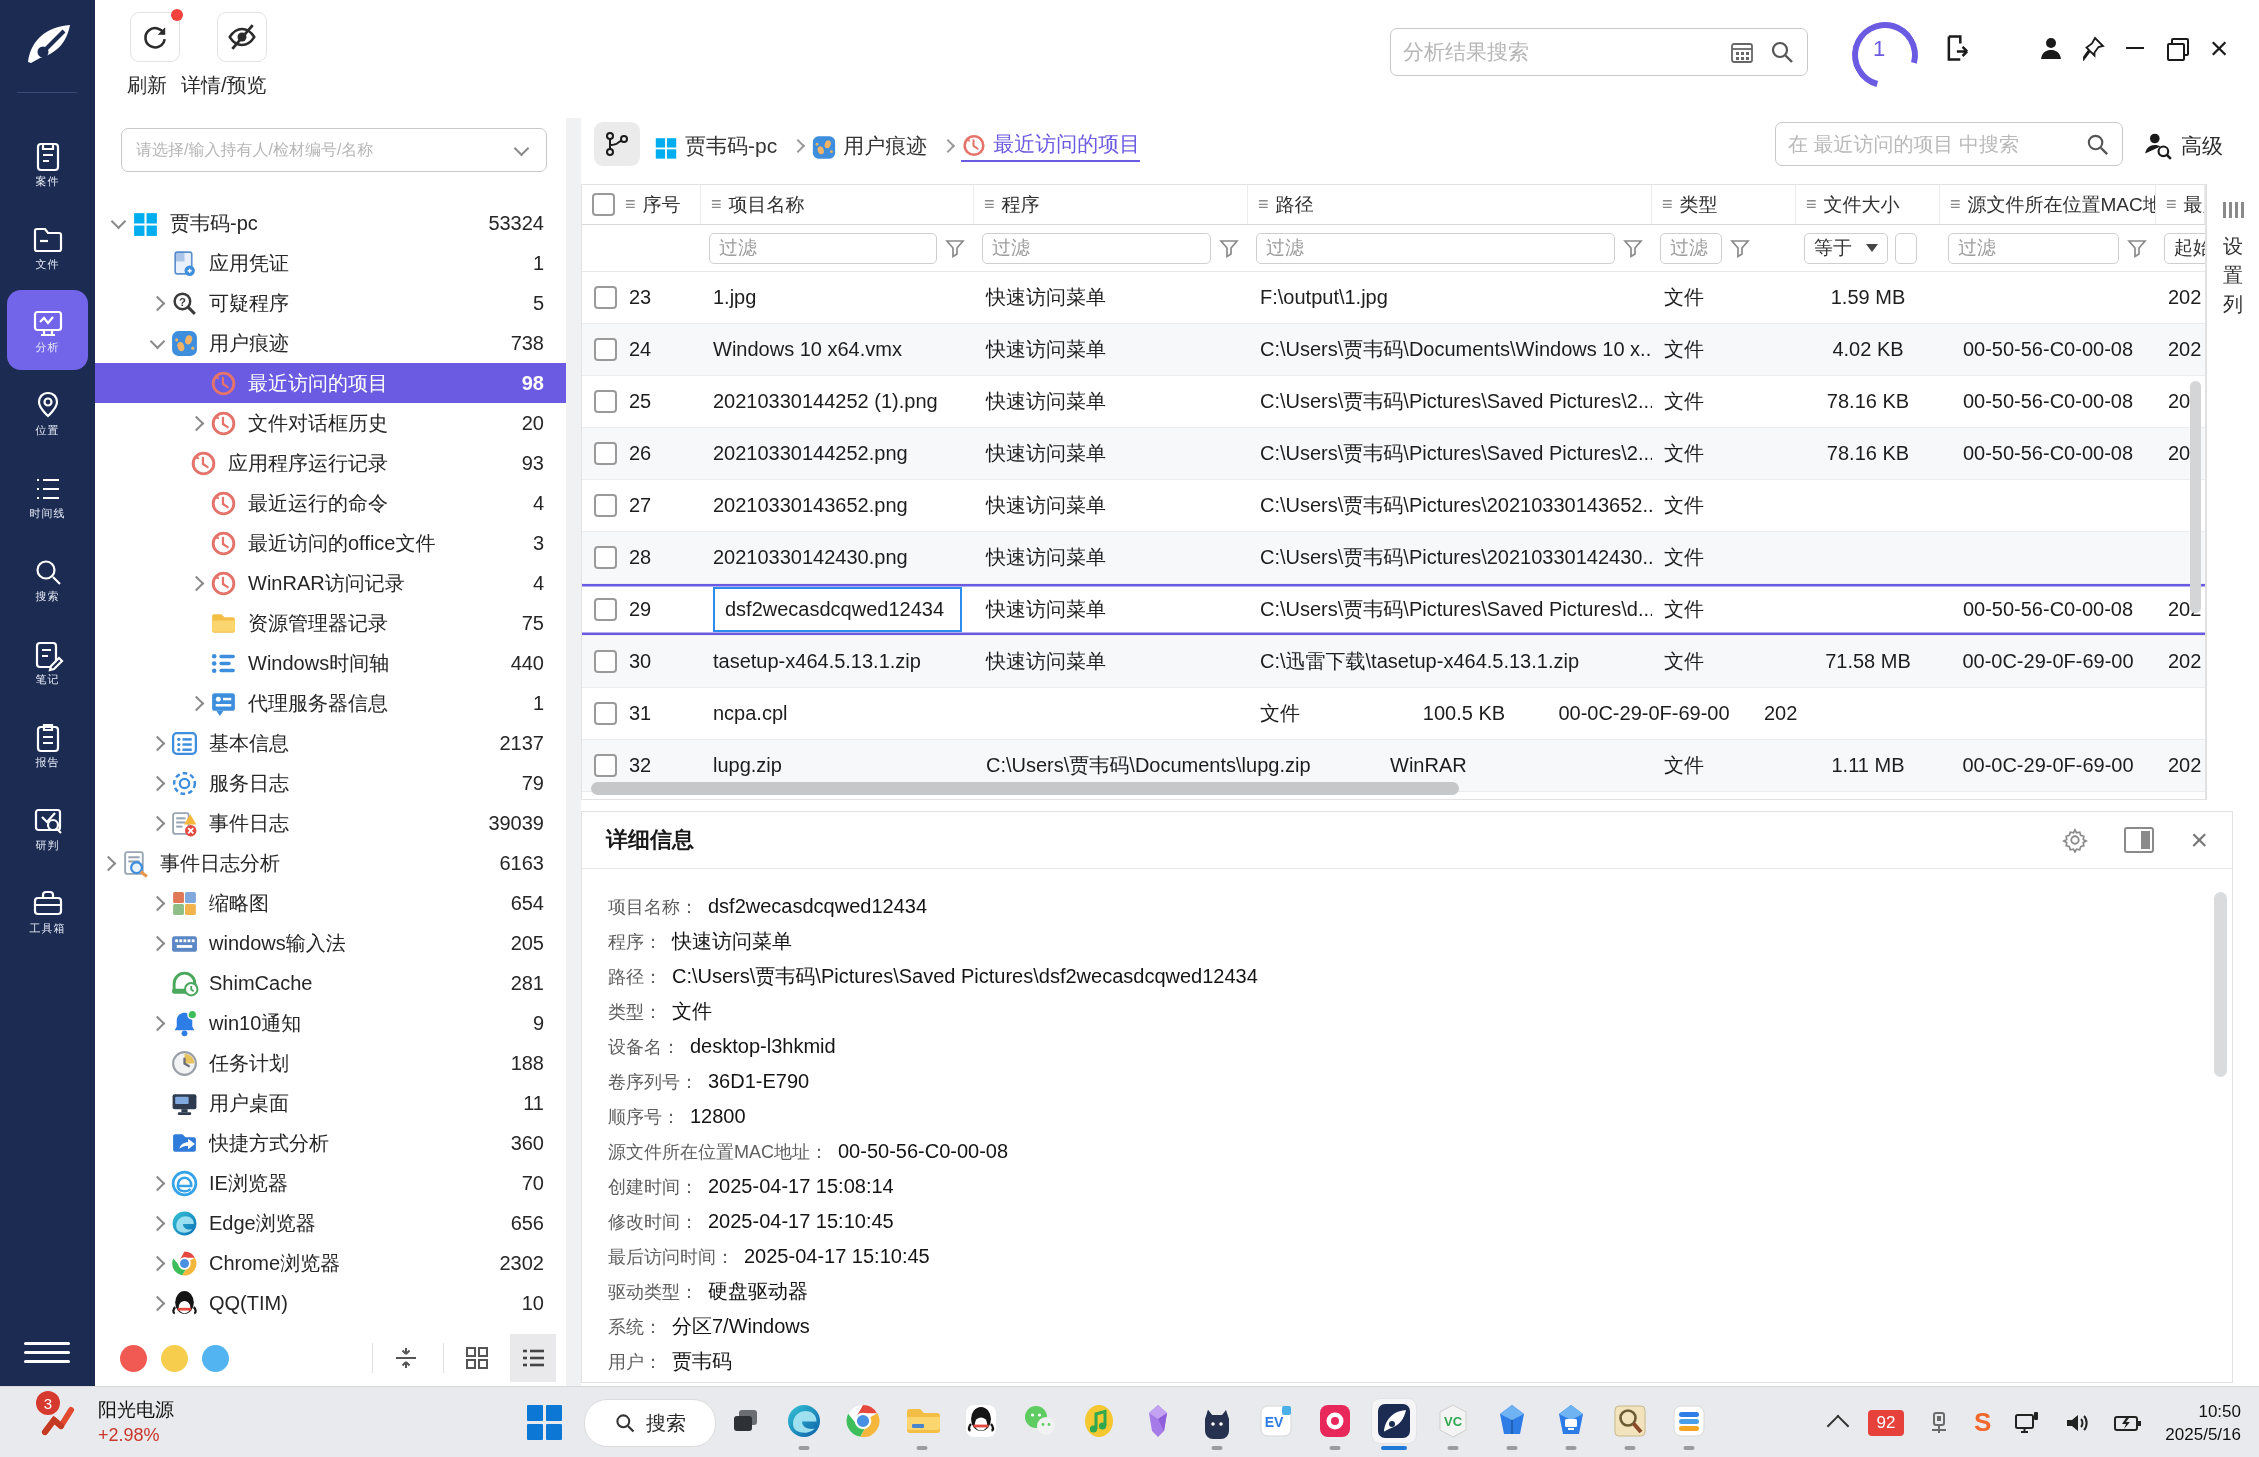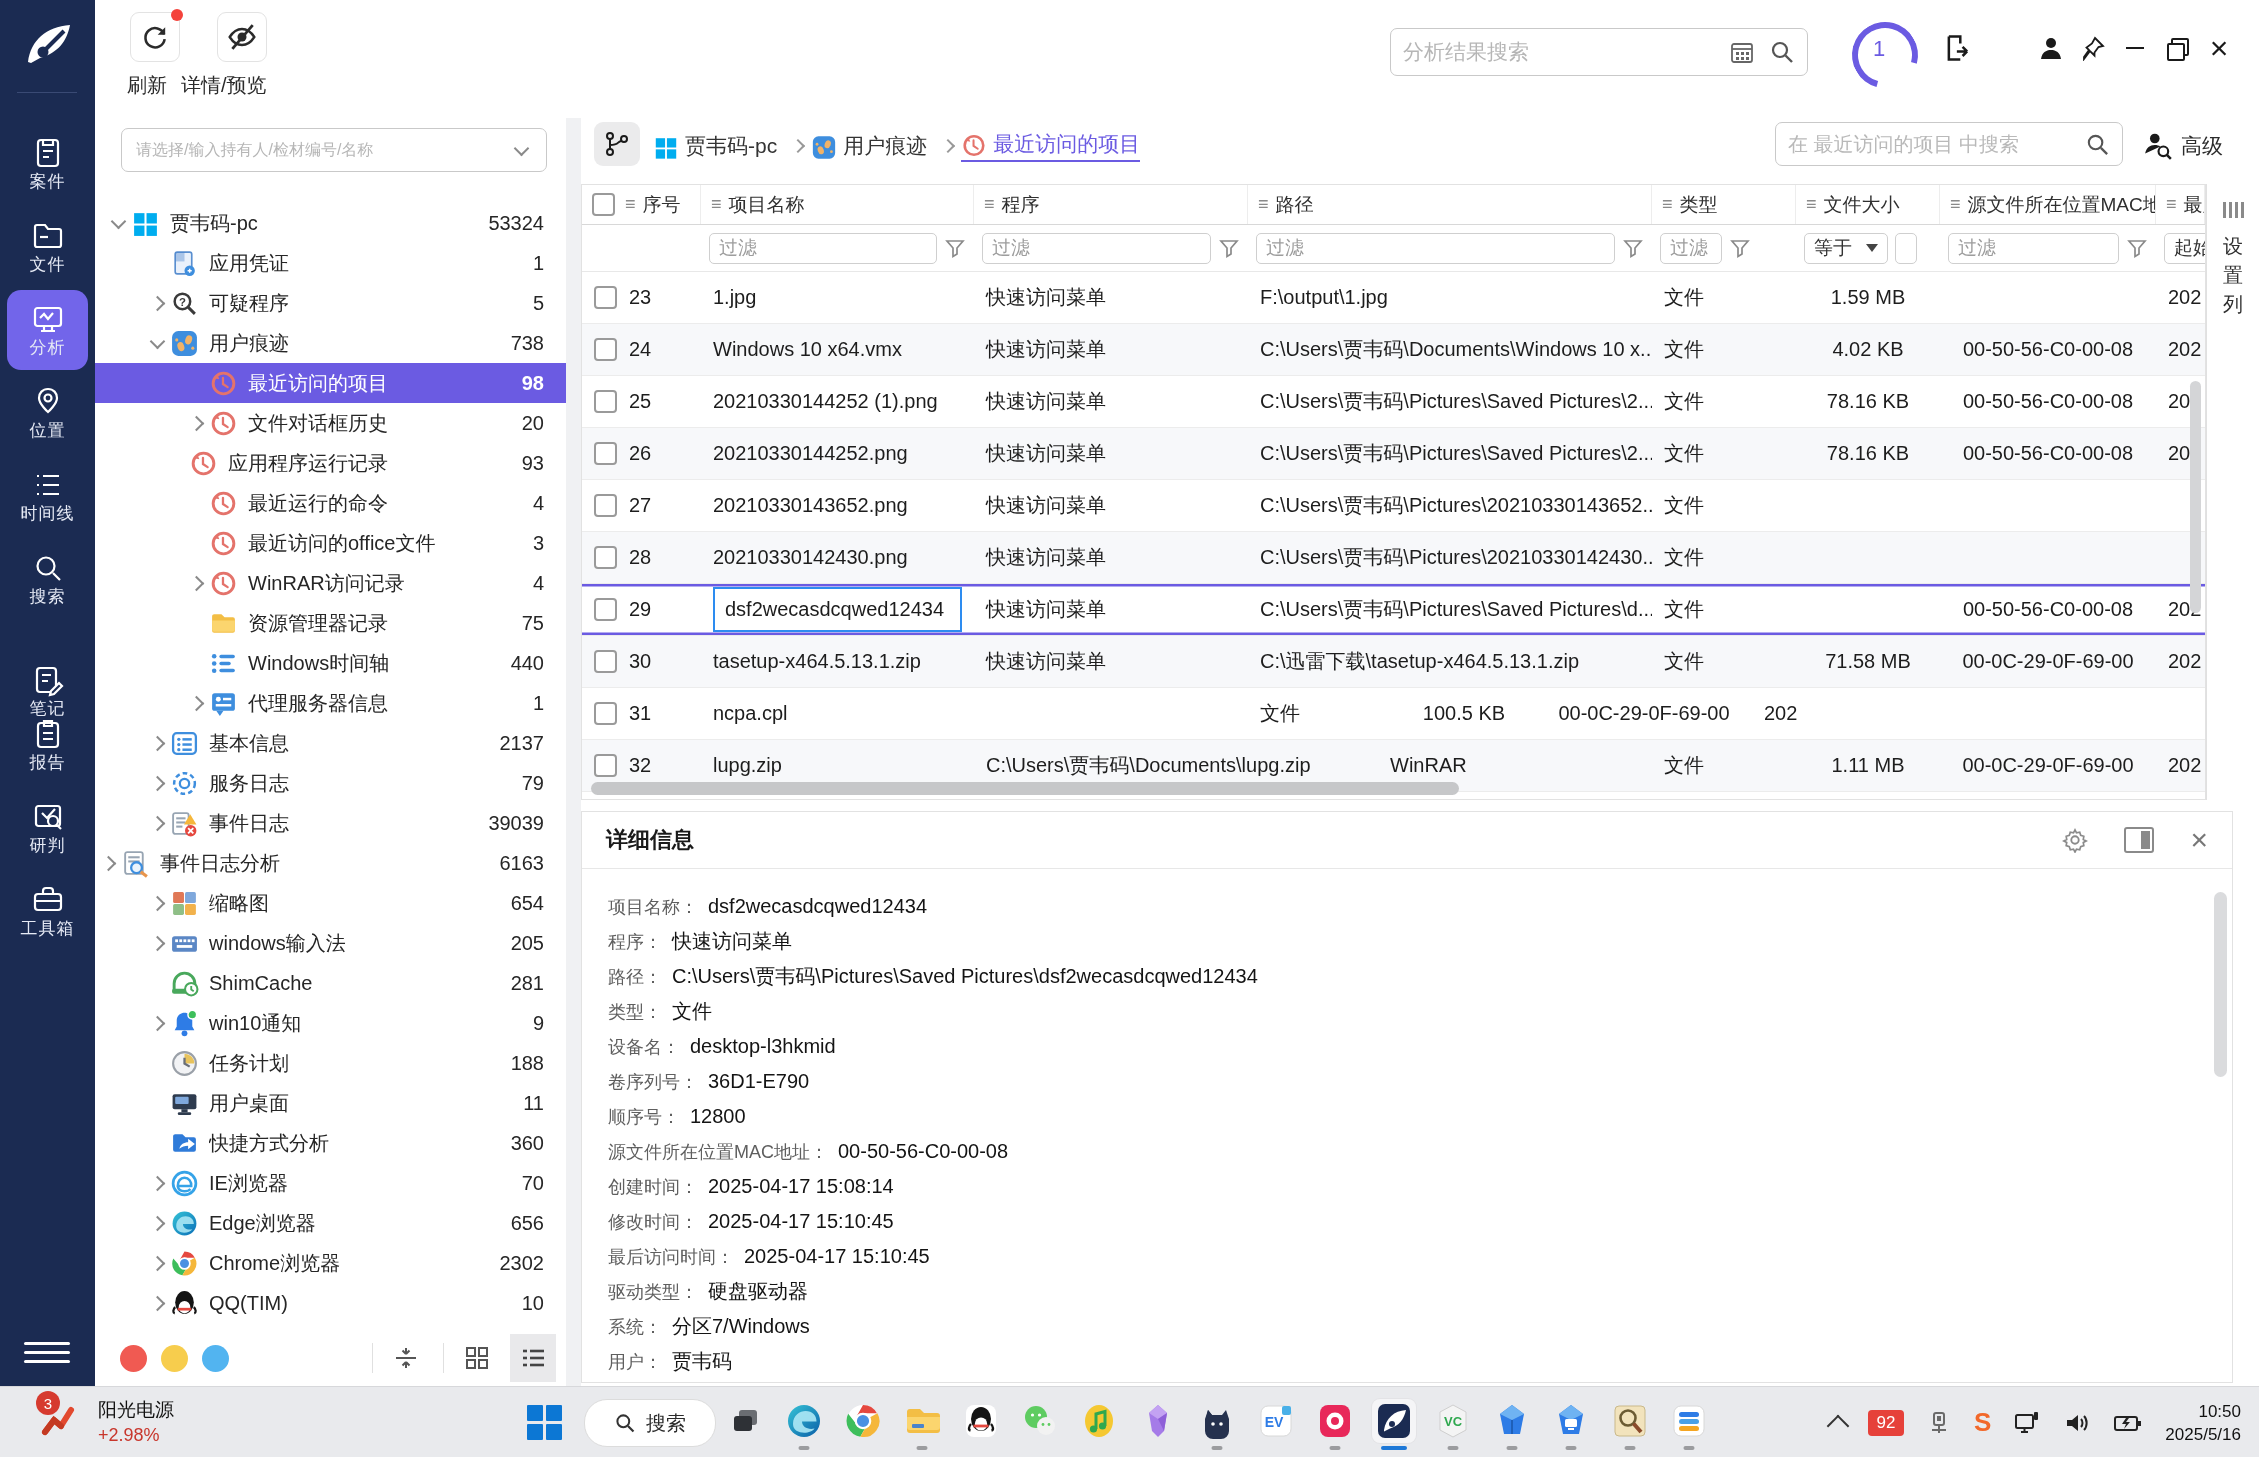--- a/index.html
+++ b/index.html
@@ -5,21 +5,21 @@
   html,body{margin:0;padding:0}
   body{width:2259px;height:1457px;position:relative;background:#fff;
        font-family:"Liberation Sans","DejaVu Sans",sans-serif;overflow:hidden;color:#222}
   .abs{position:absolute}
   
   #rail{left:0;top:0;width:95px;height:1386px;background:#1B2B52}
   #logo{left:18px;top:14px;width:60px;height:60px}
   #rail-div{left:17px;top:92px;width:60px;height:1px;background:#3A4A74}
   .nav-item{position:absolute;left:0;width:95px;height:80px;display:flex;flex-direction:column;
             align-items:center;justify-content:center;color:#E6EAF5;cursor:pointer}
-  .nav-item .nlab{font-size:17px;letter-spacing:1px}
+  .nav-item .nlab{font-size:11px;letter-spacing:1px}
   .nav-item.active{background:#7265EA;border-radius:14px;left:7px;width:81px}
   .nav-item svg{display:block}
   #burger{left:24px;top:1336px;width:46px;color:#fff}
   #burger div{height:3px;background:#fff;margin:6px 0;border-radius:2px}
   
   #toolbar{left:95px;top:0;width:2164px;height:118px;background:#fff;border-bottom:1px solid #E7E7E7}
   .tbtn{position:absolute;top:12px;width:48px;height:48px;border:1px solid #E3E3E3;border-radius:9px;
         display:flex;align-items:center;justify-content:center;background:#fff}
   .tlab{position:absolute;top:72px;font-size:20px;color:#2b2b2b;white-space:nowrap}
   #dot-red{position:absolute;width:12px;height:12px;border-radius:50%;background:#F4433C;right:-4px;top:-4px}
@@ -195,21 +195,21 @@
       </div>
       <div class="nav-item" style="top: 539px;">
         <span>
           <svg width="34" height="34" viewBox="0 0 34 34" fill="none" stroke="#fff" stroke-width="2.2">
             <circle cx="15" cy="15" r="8.5"></circle>
             <path d="M22 22l7 7"></path>
           </svg>
         </span>
         <span class="nlab">搜索</span>
       </div>
-      <div class="nav-item" style="top: 651px;">
+      <div class="nav-item" style="top: 622px;">
         <span>
           <svg width="34" height="34" viewBox="0 0 34 34" fill="none" stroke="#fff" stroke-width="2.2">
             <rect x="6" y="5" width="19" height="24" rx="3"></rect>
             <path d="M11 12h9M11 18h6"></path>
             <path d="M20 28l8-8 3 3-8 8-4 1z" fill="#1B2B52"></path>
           </svg>
         </span>
         <span class="nlab">笔记</span>
       </div>
       <div class="nav-item" style="top: 705px;">

